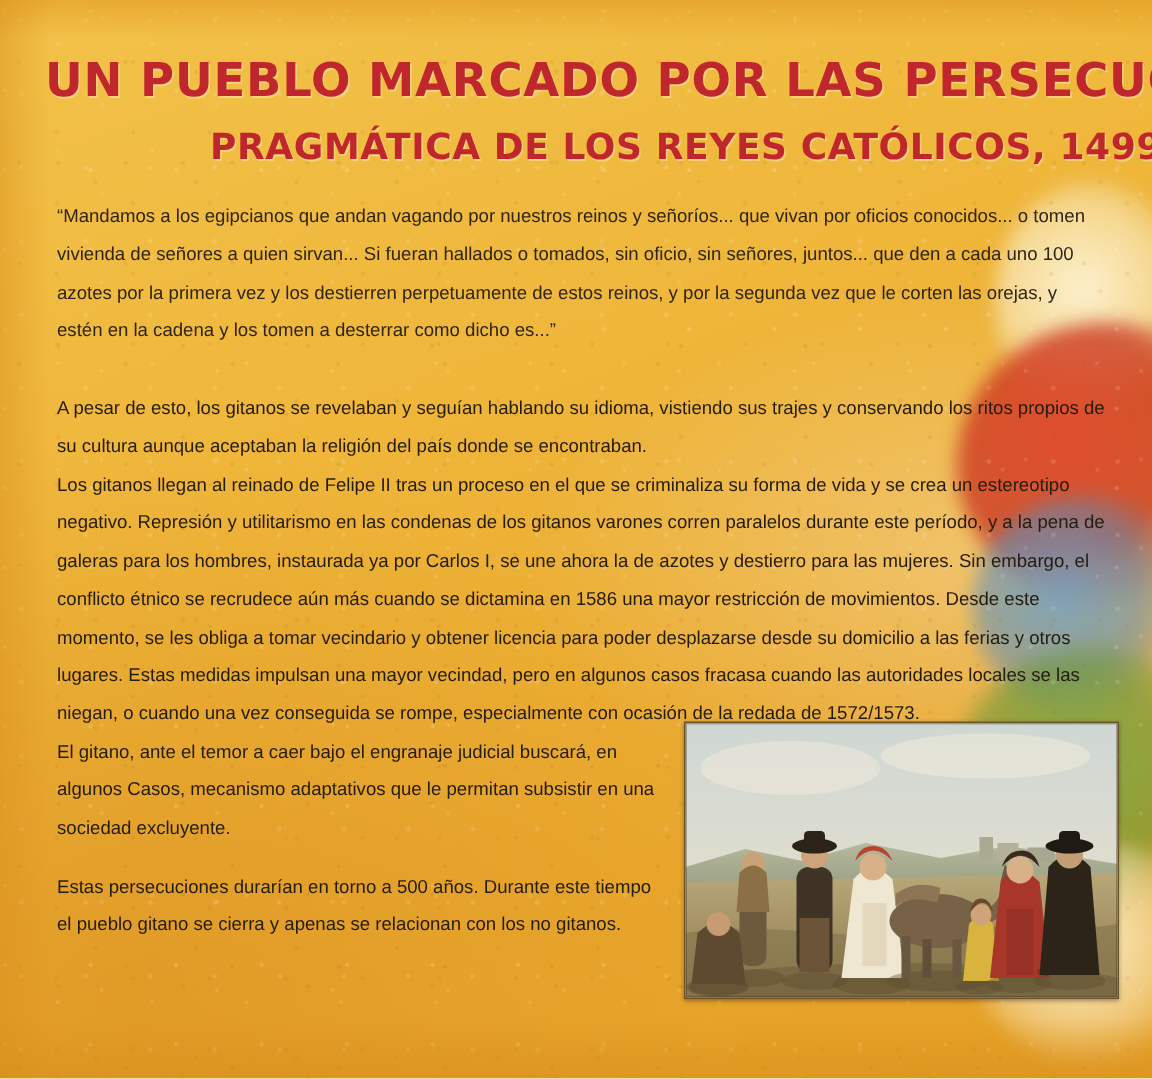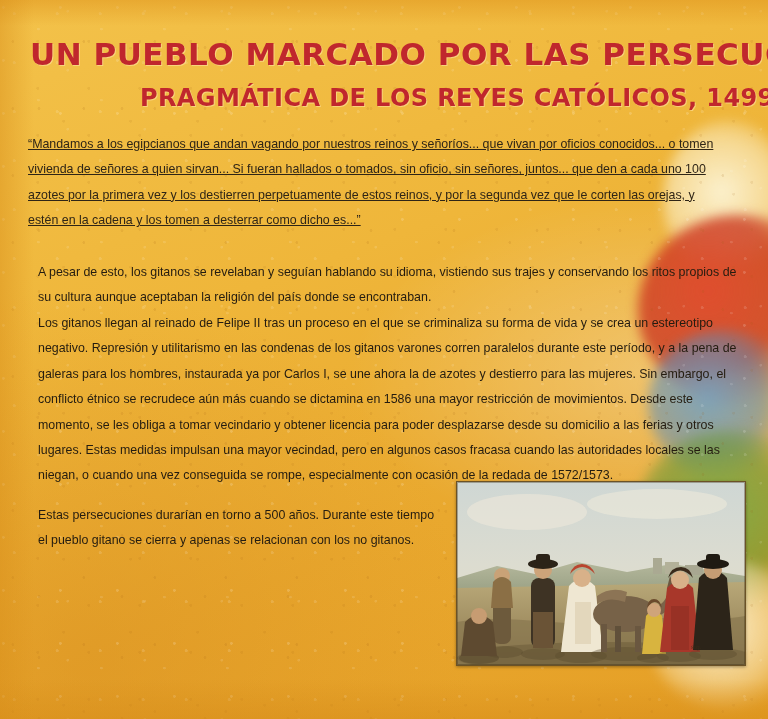--- a/index.html
+++ b/index.html
@@ -132,27 +132,26 @@
     font-weight: bold;
     font-size: 24px;
     letter-spacing: 0.4px;
     color: #c0272d;
     white-space: nowrap;
     text-shadow: 1px 1px 0 rgba(255,230,170,0.55);
   }
 
   .quote-block {
     position: absolute;
-    left: 28px;
+    left: 38px;
     top: 132px;
     width: 694px;
     font-size: 12.4px;
     line-height: 2.05;
     color: #2f2516;
-    text-decoration: underline;
   }
 
   .body-block {
     position: absolute;
     left: 38px;
     top: 248px;
     width: 700px;
     font-size: 12.4px;
     line-height: 2.05;
     color: #241c10;
@@ -206,20 +205,21 @@
   <div class="content">
 
     <div class="title-main">UN PUEBLO MARCADO POR LAS PERSECUCIONES</div>
     <div class="title-sub">PRAGMÁTICA DE LOS REYES CATÓLICOS, 1499</div>
 
     <div class="quote-block">“Mandamos a los egipcianos que andan vagando por nuestros reinos y señoríos... que vivan por oficios conocidos... o tomen vivienda de señores a quien sirvan... Si fueran hallados o tomados, sin oficio, sin señores, juntos... que den a cada uno 100 azotes por la primera vez y los destierren perpetuamente de estos reinos, y por la segunda vez que le corten las orejas, y estén en la cadena y los tomen a desterrar como dicho es...”</div>
 
     <div class="body-block">
       <p class="para">A pesar de esto, los gitanos se revelaban y seguían hablando su idioma, vistiendo sus trajes y conservando los ritos propios de su cultura aunque aceptaban la religión del país donde se encontraban.</p>
       <p class="para">Los gitanos llegan al reinado de Felipe II tras un proceso en el que se criminaliza su forma de vida y se crea un estereotipo negativo. Represión y utilitarismo en las condenas de los gitanos varones corren paralelos durante este período, y a la pena de galeras para los hombres, instaurada ya por Carlos I, se une ahora la de azotes y destierro para las mujeres. Sin embargo, el conflicto étnico se recrudece aún más cuando se dictamina en 1586 una mayor restricción de movimientos. Desde este momento, se les obliga a tomar vecindario y obtener licencia para poder desplazarse desde su domicilio a las ferias y otros lugares. Estas medidas impulsan una mayor vecindad, pero en algunos casos fracasa cuando las autoridades locales se las niegan, o cuando una vez conseguida se rompe, especialmente con ocasión de la redada de 1572/1573.</p>
+      <p class="para narrow">El gitano, ante el temor a caer bajo el engranaje judicial buscará, en algunos Casos, mecanismo adaptativos que le permitan subsistir en una sociedad excluyente.</p>
       <div class="gap"></div>
       <p class="para narrow2">Estas persecuciones durarían en torno a 500 años. Durante este tiempo el pueblo gitano se cierra y apenas se relacionan con los no gitanos.</p>
     </div>
 
     <div class="painting">
       <svg width="288" height="183" viewBox="0 0 288 183" xmlns="http://www.w3.org/2000/svg">
         <defs>
           <linearGradient id="sky" x1="0" y1="0" x2="0" y2="1">
             <stop offset="0%" stop-color="#cfd7d4"></stop>
             <stop offset="45%" stop-color="#dcdcd0"></stop>

